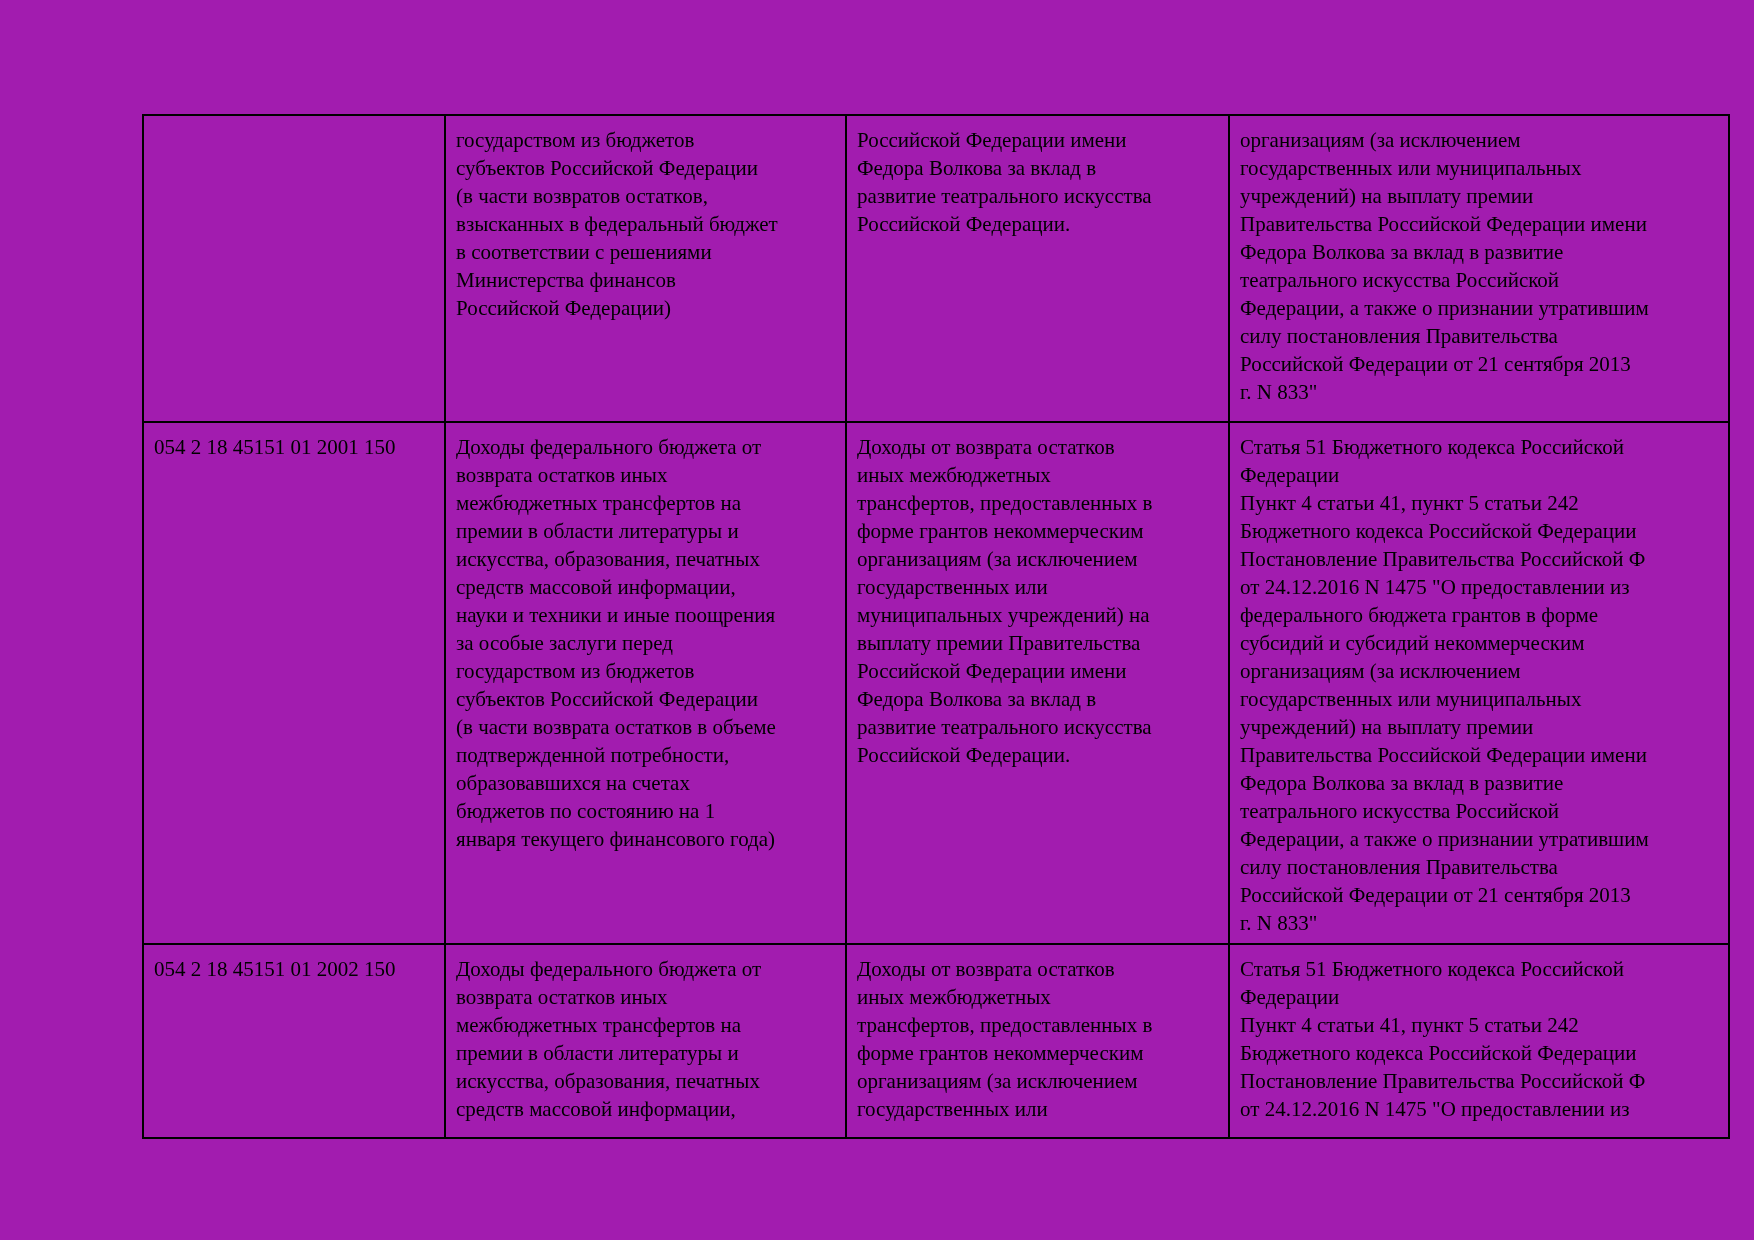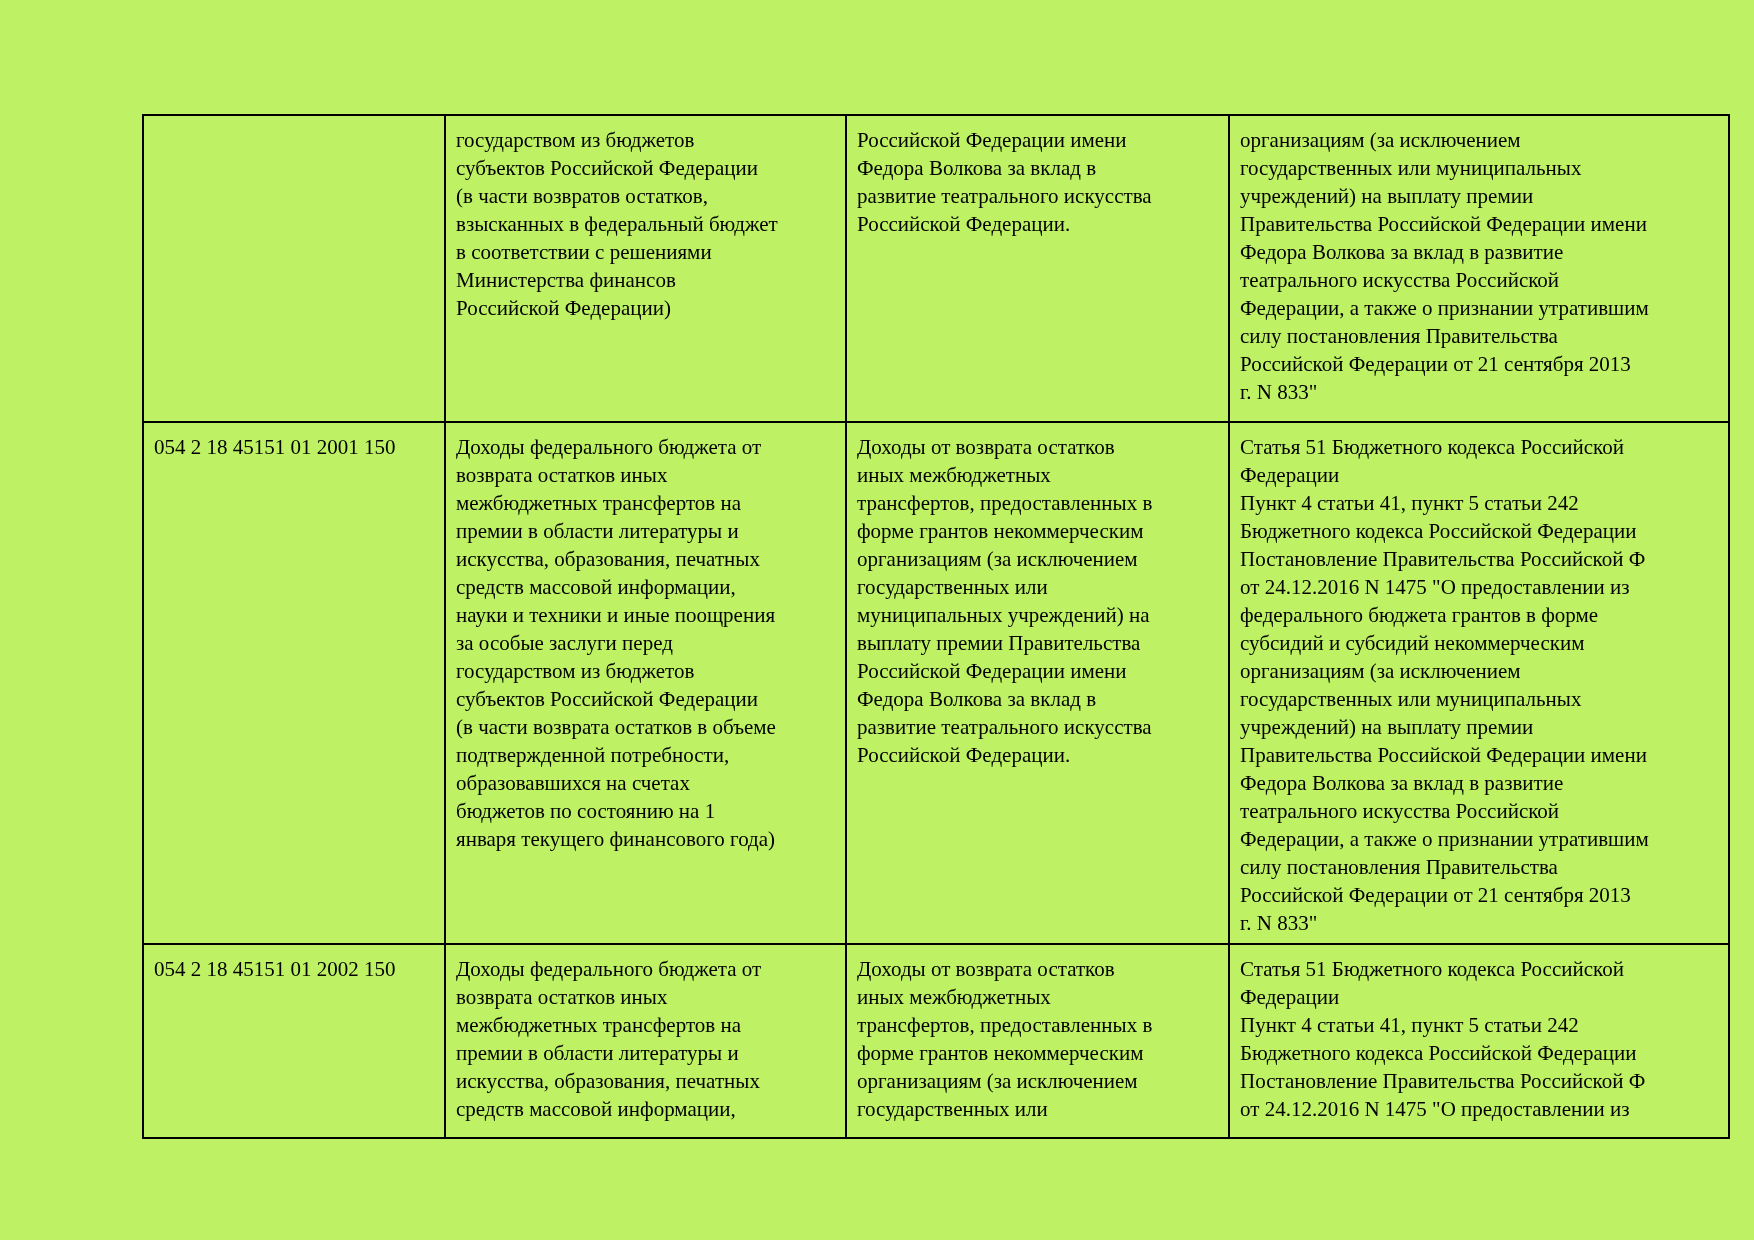--- a/index.html
+++ b/index.html
@@ -4,21 +4,21 @@
 <style>
   html, body {
     margin: 0;
     padding: 0;
     background: #ffffff;
   }
   .page {
     position: relative;
     width: 1754px;
     height: 1240px;
-    background: #bef264;
+    background: #a21caf;
     overflow: hidden;
     font-family: "Liberation Serif", "DejaVu Serif", serif;
     color: #000000;
   }
   table.doc-table {
     position: absolute;
     left: 142px;
     top: 114px;
     border-collapse: collapse;
     table-layout: fixed;

